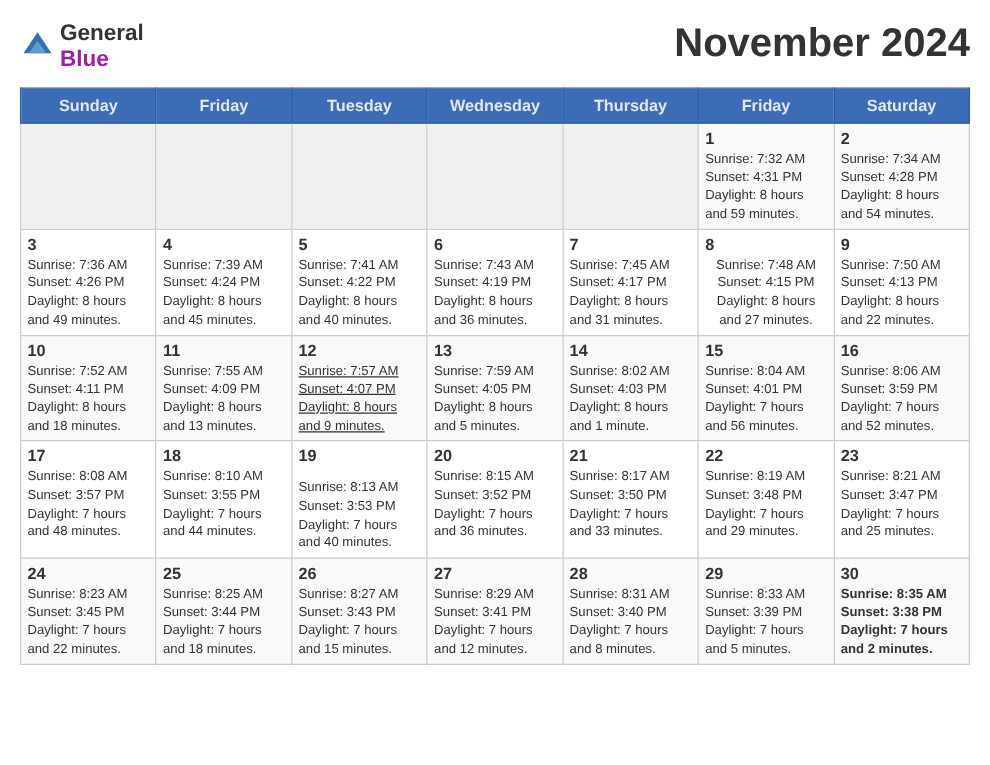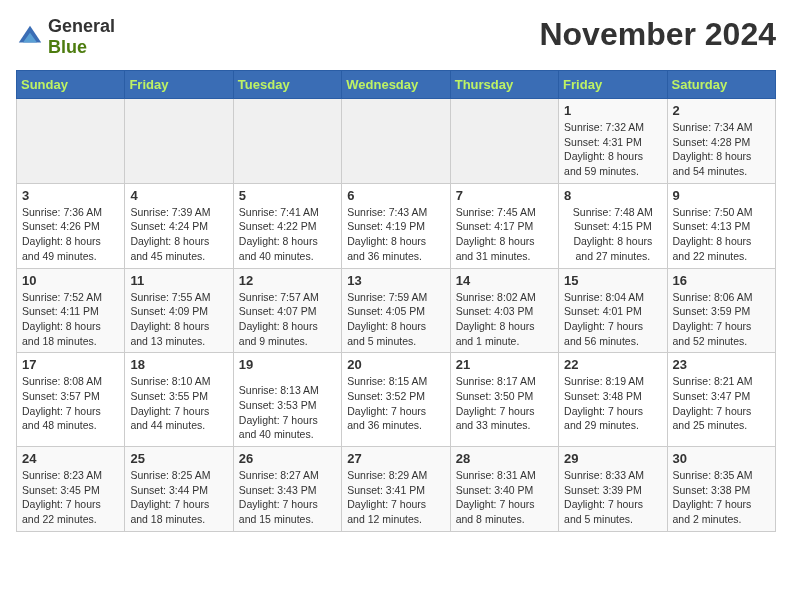--- a/index.html
+++ b/index.html
@@ -22,21 +22,21 @@
       gap: 4px;
     }
     .logo-text-general {
       font-size: 18px;
       font-weight: bold;
       color: #333;
     }
     .logo-text-blue {
       font-size: 18px;
       font-weight: bold;
-      color: #4d7c0f;
+      color: #a21caf;
     }
     .logo-icon {
       width: 28px;
       height: 28px;
     }
     .title-section {
       text-align: right;
     }
     .main-title {
       font-size: 32px;
@@ -47,23 +47,23 @@
       font-size: 16px;
       color: #555;
     }
     table {
       width: 100%;
       border-collapse: collapse;
       table-layout: fixed;
     }
     thead tr th {
       background-color: #3a6db5;
-      color: #bef264;
+      color: #e5e5e5;
       padding: 6px 4px;
-      text-align: left;
+      text-align: center;
       font-size: 13px;
       font-weight: bold;
       border: 1px solid #2a5da5;
     }
     tbody tr td {
       border: 1px solid #ccc;
       vertical-align: top;
       padding: 4px 5px;
       font-size: 11px;
       color: #333;
@@ -191,21 +191,21 @@
 Daylight: 8 hours and 18 minutes.</div>
         </td>
         <td>
           <span class="day-number">11</span>
           <div class="day-info" style="white-space: pre-line;">Sunrise: 7:55 AM
 Sunset: 4:09 PM
 Daylight: 8 hours and 13 minutes.</div>
         </td>
         <td>
           <span class="day-number">12</span>
-          <div class="day-info" style="white-space: pre-line;">Sunrise: 7:57 AM
+          <div class="day-info" style="white-space: pre-line; text-decoration: underline;">Sunrise: 7:57 AM
 Sunset: 4:07 PM
 Daylight: 8 hours and 9 minutes.</div>
         </td>
         <td>
           <span class="day-number">13</span>
           <div class="day-info" style="white-space: pre-line;">Sunrise: 7:59 AM
 Sunset: 4:05 PM
 Daylight: 8 hours and 5 minutes.</div>
         </td>
         <td>
@@ -303,19 +303,19 @@
 Daylight: 7 hours and 8 minutes.</div>
         </td>
         <td>
           <span class="day-number">29</span>
           <div class="day-info" style="white-space: pre-line;">Sunrise: 8:33 AM
 Sunset: 3:39 PM
 Daylight: 7 hours and 5 minutes.</div>
         </td>
         <td>
           <span class="day-number">30</span>
-          <div class="day-info" style="white-space: pre-line;">Sunrise: 8:35 AM
+          <div class="day-info" style="white-space: pre-line; font-weight: bold;">Sunrise: 8:35 AM
 Sunset: 3:38 PM
 Daylight: 7 hours and 2 minutes.</div>
         </td>
       </tr>
     </tbody>
 </table>
 
 </body></html>

